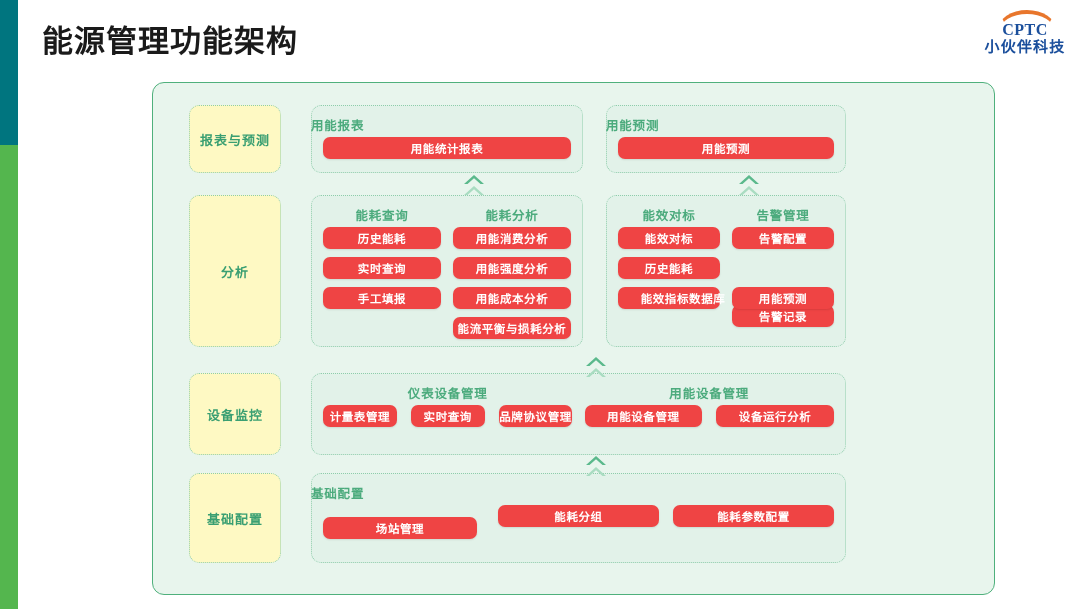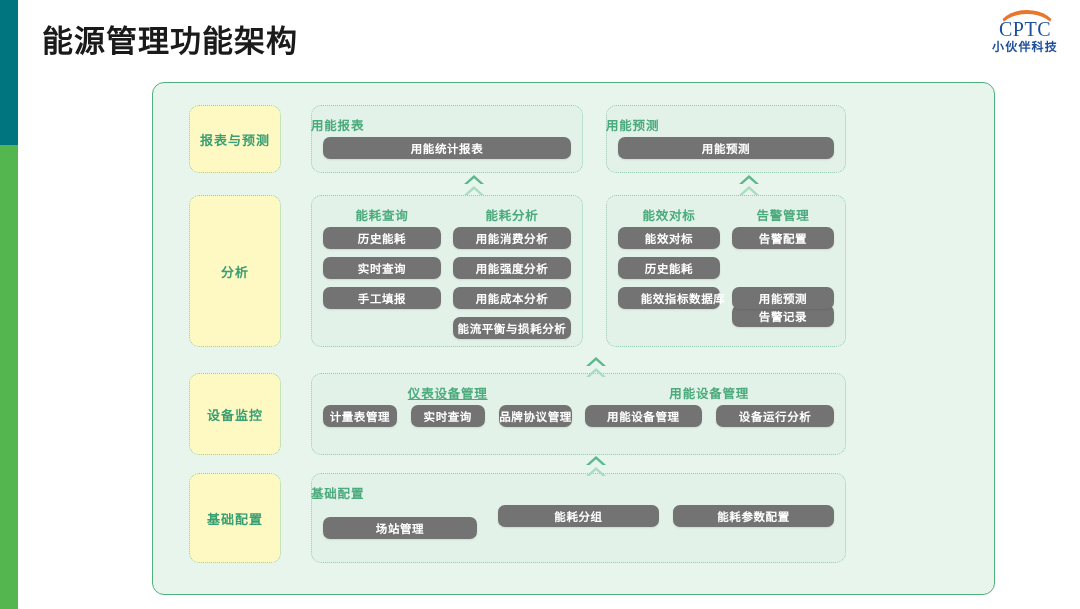--- a/index.html
+++ b/index.html
@@ -57,31 +57,31 @@
     border-top: 4px solid #e8762c;
     border-radius: 50% / 100% 100% 0 0;
     border-left: 2px solid transparent;
     border-right: 2px solid transparent;
   }
   #logo-wordmark {
     position: absolute;
     left: 0; top: 9px;
     width: 82px;
     font-family: "Liberation Serif", "DejaVu Serif", serif;
-    font-size: 20px;
-    font-weight: normal;
+    font-size: 16px;
+    font-weight: bold;
     color: #1b4f9c;
     letter-spacing: 0.5px;
     line-height: 23px;
   }
   #logo-subtitle {
     position: absolute;
     left: 0; top: 33px;
     width: 82px;
-    font-size: 12px;
+    font-size: 15px;
     font-weight: bold;
     color: #1b4f9c;
     letter-spacing: 1.2px;
     line-height: 10px;
   }
 
   
   #diagram-frame {
     position: absolute;
     left: 152px; top: 82px;
@@ -131,21 +131,21 @@
     text-align: center;
     color: #4cab7d;
     font-size: 12.5px;
     font-weight: bold;
     letter-spacing: 0.8px;
   }
 
   
   .node-btn {
     position: absolute;
-    background: #737373;
+    background: #ef4444;
     border-radius: 7px;
     box-sizing: border-box;
     display: flex;
     align-items: center;
     justify-content: center;
     color: #ffffff;
     font-size: 11.5px;
     font-weight: bold;
     letter-spacing: 0.6px;
     white-space: nowrap;
@@ -199,21 +199,21 @@
     <div class="col-title" style="left: 465px; top: 122px; width: 102px;">能效对标</div>
     <div class="node-btn" style="left: 465px; top: 144px; width: 102px; height: 22px;">能效对标</div>
     <div class="node-btn" style="left: 465px; top: 174px; width: 102px; height: 22px;">历史能耗</div>
     <div class="node-btn" style="left: 465px; top: 204px; width: 102px; height: 22px; padding-left: 28px;">能效指标数据库</div>
     <div class="col-title" style="left: 579px; top: 122px; width: 102px;">告警管理</div>
     <div class="node-btn" style="left: 579px; top: 144px; width: 102px; height: 22px;">告警配置</div>
     <div class="node-btn" style="left: 579px; top: 174px; width: 102px; height: 22px; margin-top: 48px;">告警记录</div>
     <div class="node-btn" style="left: 579px; top: 204px; width: 102px; height: 22px;">用能预测</div>
     <div class="row-label" style="left: 36px; top: 290px; width: 92px; height: 82px;">设备监控</div>
     <div class="group-box" style="left: 158px; top: 290px; width: 535px; height: 82px;"></div>
-    <div class="col-title" style="left: 170px; top: 300px; width: 249.5px; text-decoration: underline;">仪表设备管理</div>
+    <div class="col-title" style="left: 170px; top: 300px; width: 249.5px;">仪表设备管理</div>
     <div class="node-btn" style="left: 170px; top: 322px; width: 73.8333px; height: 22px;">计量表管理</div>
     <div class="node-btn" style="left: 257.833px; top: 322px; width: 73.8333px; height: 22px;">实时查询</div>
     <div class="node-btn" style="left: 345.667px; top: 322px; width: 73.8333px; height: 22px;">品牌协议管理</div>
     <div class="col-title" style="left: 431.5px; top: 300px; width: 249.5px;">用能设备管理</div>
     <div class="node-btn" style="left: 431.5px; top: 322px; width: 117.75px; height: 22px;">用能设备管理</div>
     <div class="node-btn" style="left: 563.25px; top: 322px; width: 117.75px; height: 22px;">设备运行分析</div>
     <div class="row-label" style="left: 36px; top: 390px; width: 92px; height: 90px;">基础配置</div>
     <div class="group-box" style="left: 158px; top: 390px; width: 535px; height: 90px;"></div>
     <div class="group-title" style="top: 400px; left: 158px; width: 535px;">基础配置</div>
     <div class="node-btn" style="left: 170px; top: 422px; width: 154px; height: 22px; margin-top: 12px;">场站管理</div>

